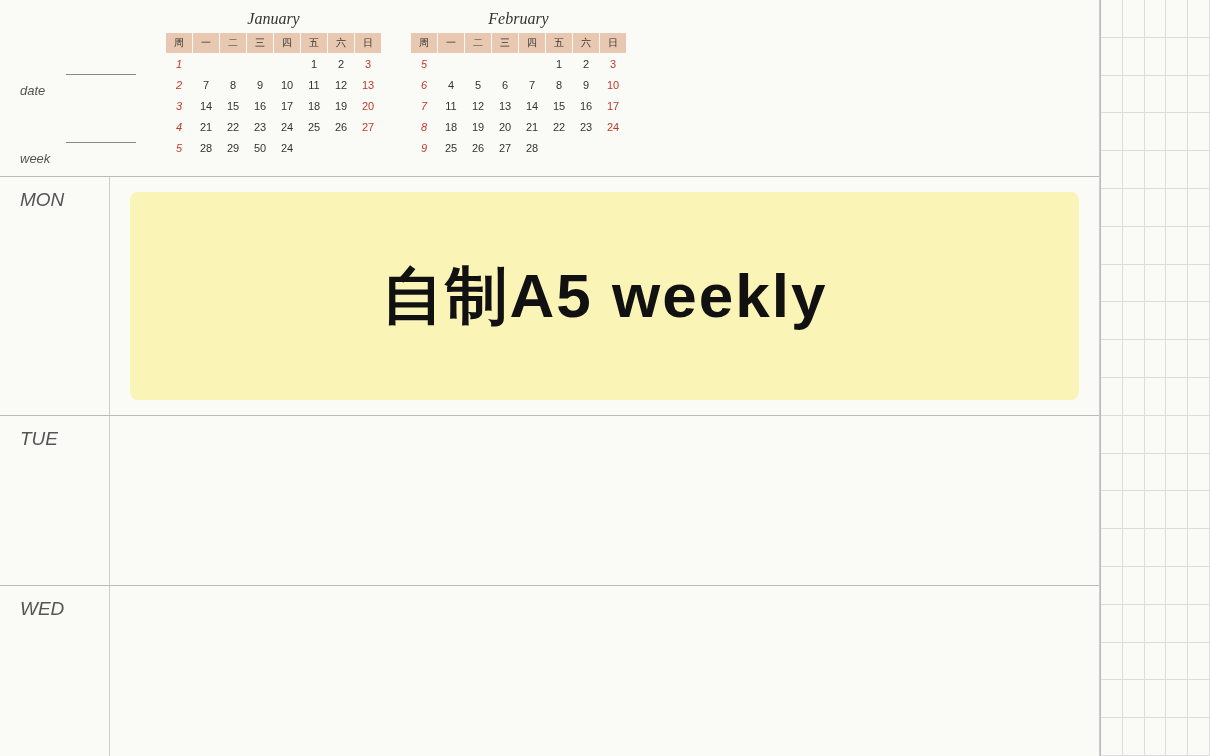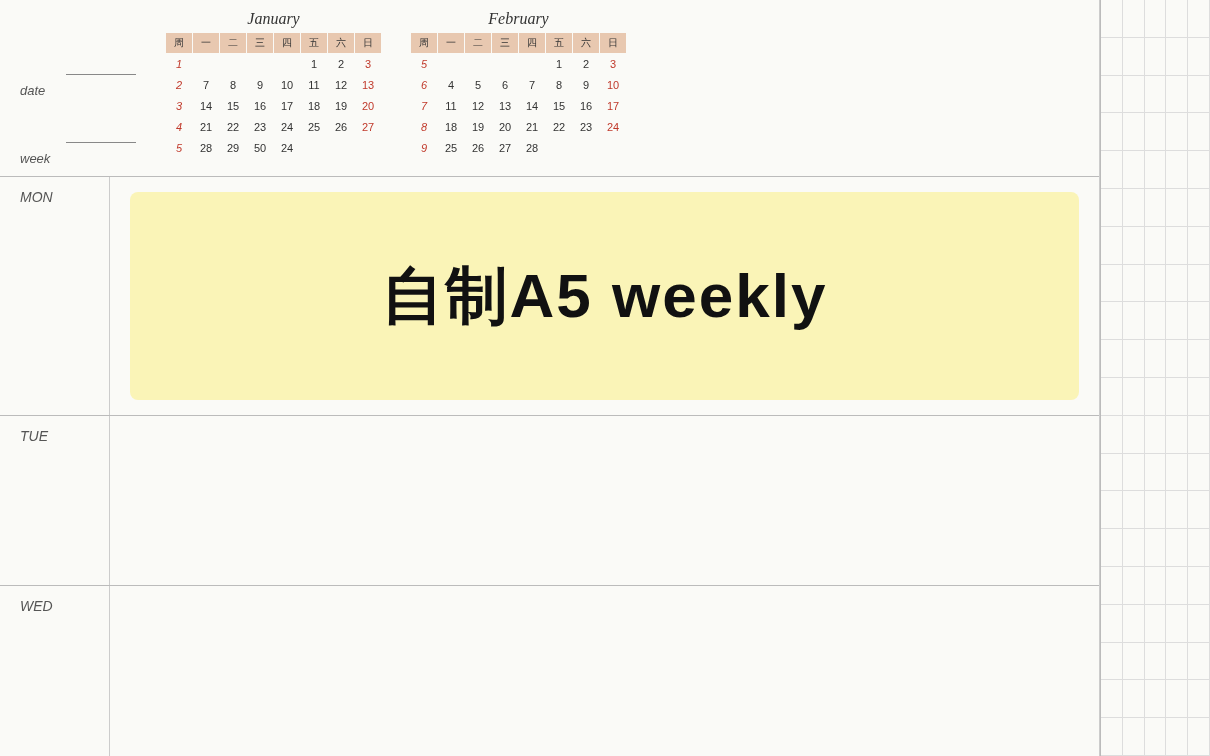--- a/index.html
+++ b/index.html
@@ -127,21 +127,21 @@
       flex-direction: row;
       border-bottom: 1px solid #bbb;
       align-items: stretch;
     }
 
     .day-label {
       width: 110px;
       display: flex;
       align-items: flex-start;
       padding: 12px 10px 0 20px;
-      font-size: 14px;
+      font-size: 19px;
       color: #555;
       font-style: italic;
       border-right: 1px solid #ccc;
       flex-shrink: 0;
     }
 
     .day-content {
       flex: 1;
       position: relative;
     }

